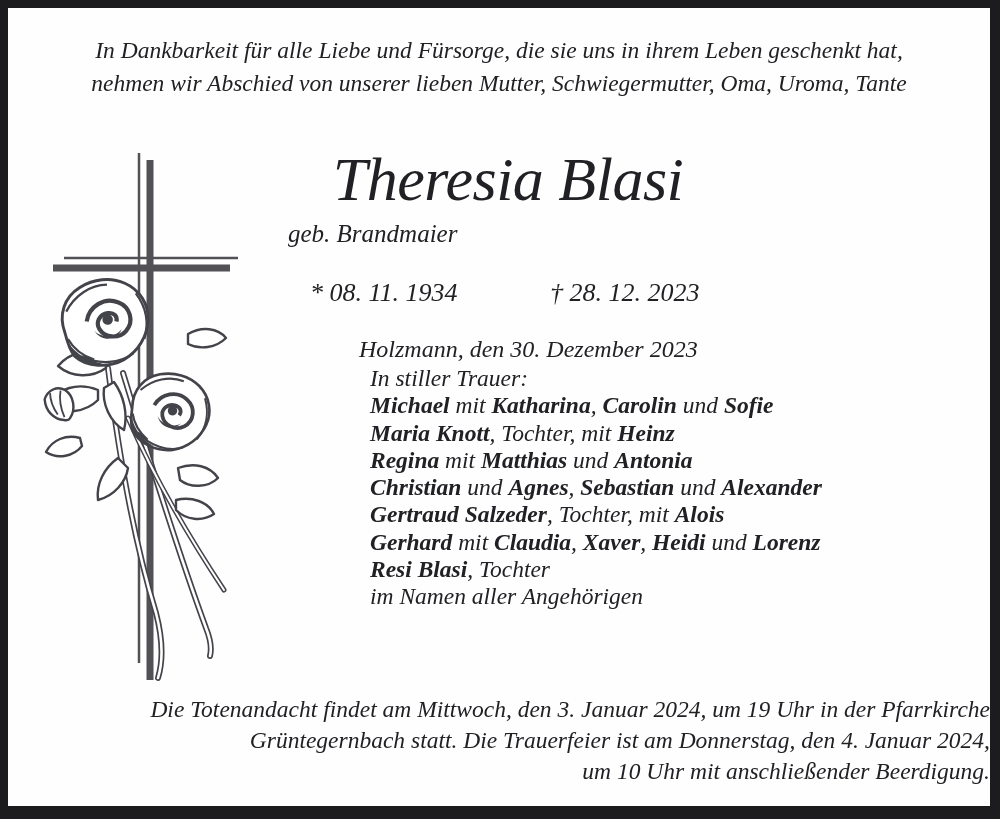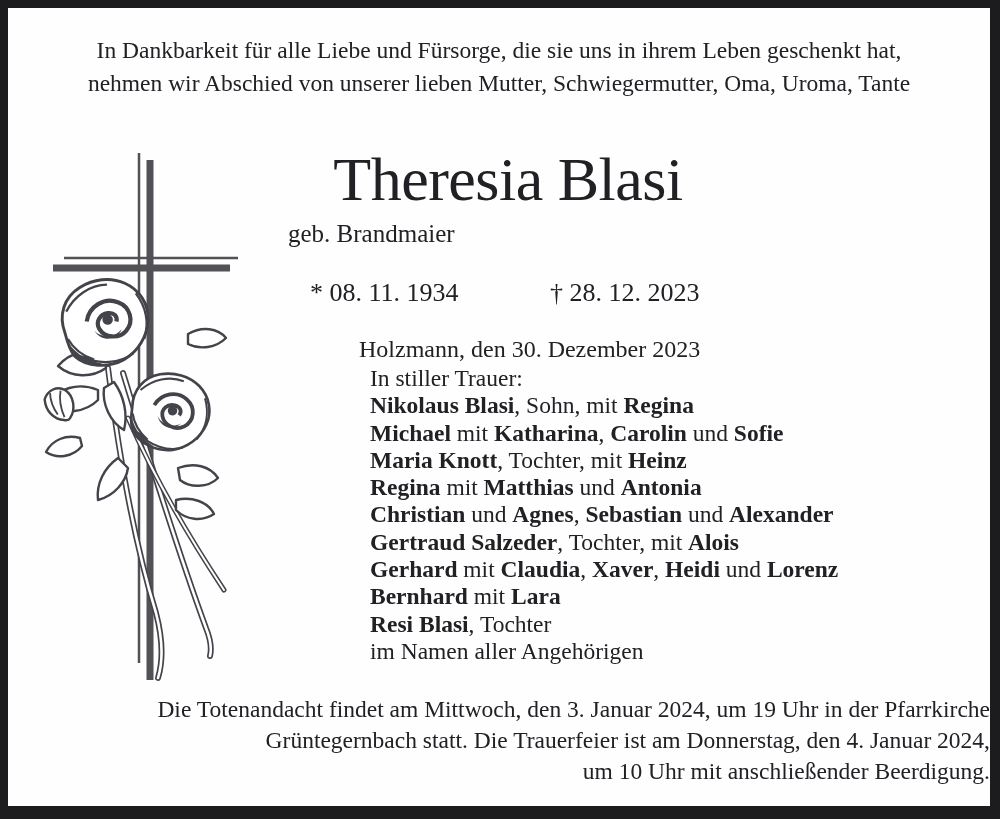--- a/index.html
+++ b/index.html
@@ -1,18 +1,18 @@
 <!DOCTYPE html>
 <html><head>
 <meta charset="utf-8">
 <style>
   html,body{margin:0;padding:0;background:#1c1c1e;}
   .page{position:relative;width:1000px;height:819px;background:#1c1c1e;
         font-family:"Liberation Serif",serif;color:#212125;overflow:hidden;}
-  .ad{position:absolute;left:8px;top:8px;width:982px;height:798px;background:#fefefe;}
+  .ad{position:absolute;left:8px;top:8px;width:982px;height:798px;background:#fefefe;font-style:italic;}
   .line{white-space:nowrap;}
   .intro{position:absolute;left:0;top:26px;width:100%;text-align:center;
          font-size:23.5px;line-height:33px;}
   .art{position:absolute;left:20px;top:130px;width:250px;height:560px;}
   .name{position:absolute;left:280px;top:136px;width:440px;text-align:center;
         font-size:62px;letter-spacing:-0.5px;line-height:70px;}
   .maiden{position:absolute;left:280px;top:212px;width:440px;
           font-size:25px;}
   .birth{position:absolute;left:302px;top:270px;font-size:26px;white-space:nowrap;}
   .death{position:absolute;left:542px;top:270px;font-size:26px;white-space:nowrap;}
@@ -91,28 +91,26 @@
 
     <div class="name">Theresia Blasi</div>
     <div class="maiden">geb. Brandmaier</div>
     <div class="birth">* 08. 11. 1934</div>
     <div class="death">† 28. 12. 2023</div>
     <div class="place">Holzmann, den 30. Dezember 2023</div>
 
     <div class="mourners">
       <div class="m-line">In stiller Trauer:</div>
       <div>
-          <div class="m-line"><span class="b">Nikolaus Blasi</span><span>, Sohn, mit </span><span class="b">Regina</span></div>
           <div class="m-line"><span class="b">Michael</span><span> mit </span><span class="b">Katharina</span><span>, </span><span class="b">Carolin</span><span> und </span><span class="b">Sofie</span></div>
           <div class="m-line"><span class="b">Maria Knott</span><span>, Tochter, mit </span><span class="b">Heinz</span></div>
           <div class="m-line"><span class="b">Regina</span><span> mit </span><span class="b">Matthias</span><span> und </span><span class="b">Antonia</span></div>
           <div class="m-line"><span class="b">Christian</span><span> und </span><span class="b">Agnes</span><span>, </span><span class="b">Sebastian</span><span> und </span><span class="b">Alexander</span></div>
           <div class="m-line"><span class="b">Gertraud Salzeder</span><span>, Tochter, mit </span><span class="b">Alois</span></div>
           <div class="m-line"><span class="b">Gerhard</span><span> mit </span><span class="b">Claudia</span><span>, </span><span class="b">Xaver</span><span>, </span><span class="b">Heidi</span><span> und </span><span class="b">Lorenz</span></div>
-          <div class="m-line"><span class="b">Bernhard</span><span> mit </span><span class="b">Lara</span></div>
           <div class="m-line"><span class="b">Resi Blasi</span><span>, Tochter</span></div>
           <div class="m-line"><span>im Namen aller Angehörigen</span></div>
         </div>
     </div>
 
     <div class="footer">
         <div class="line">Die Totenandacht findet am Mittwoch, den 3. Januar 2024, um 19 Uhr in der Pfarrkirche</div>
         <div class="line">Grüntegernbach statt. Die Trauerfeier ist am Donnerstag, den 4. Januar 2024,</div>
         <div class="line">um 10 Uhr mit anschließender Beerdigung.</div>
       </div>

